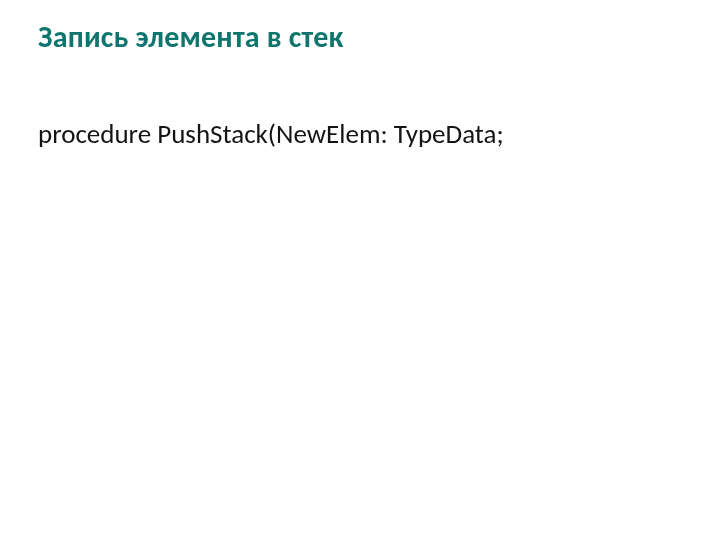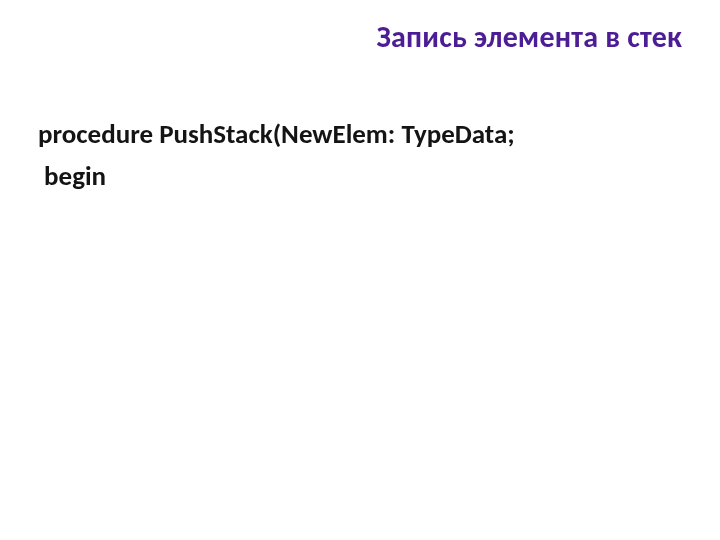--- a/index.html
+++ b/index.html
@@ -11,37 +11,36 @@
       color: #111;
       position: relative;
       overflow: hidden;
     }
     .slide {
       width: 100%;
       height: 100%;
       padding: 18px 38px 0 38px;
     }
     .title {
-      text-align: right;
+      text-align: left;
       font-weight: 700;
       font-size: 30px;
-      color: #4c1d95;
+      color: #0f766e;
       letter-spacing: 0.2px;
       margin-bottom: 58px;
     }
     .code {
       font-size: 27px;
       line-height: 1.55;
       color: #141414;
-      font-weight: 700;
+      font-weight: 400;
     }
     .code .line { white-space: pre; }
   </style>
 </head>
 <body>
 
 <div class="slide">
   <h1 class="title">Запись элемента в стек</h1>
   <div class="code">
     <div class="line">procedure PushStack(NewElem: TypeData;</div>
-    <div class="line"> begin</div>
   </div>
 </div>
 
 </body></html>

